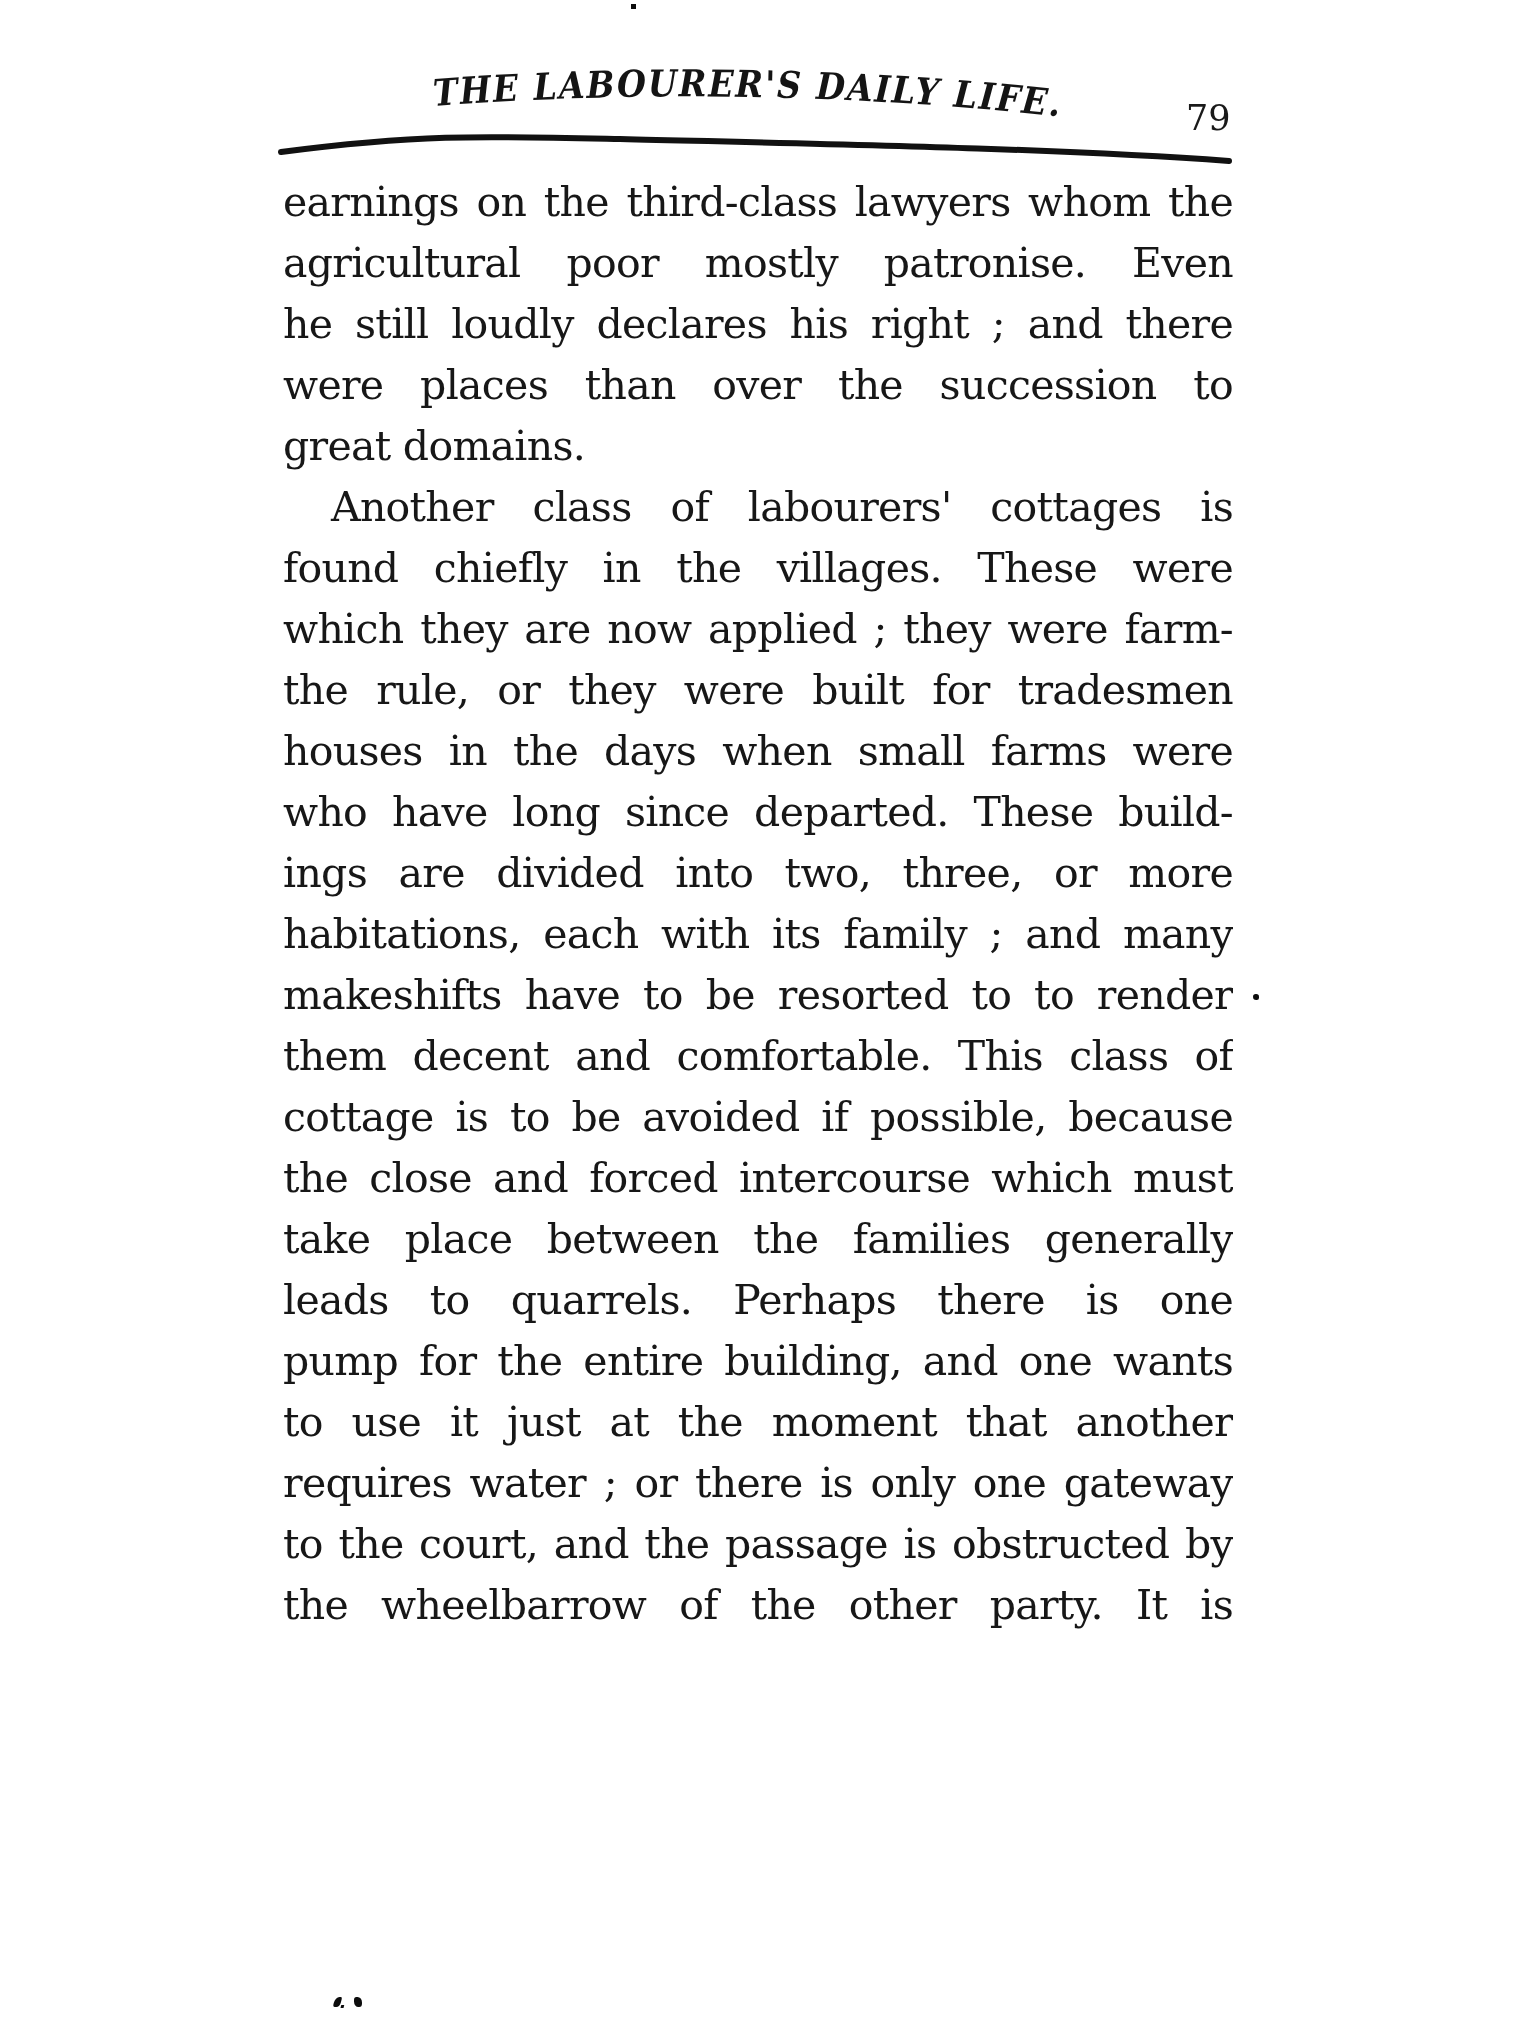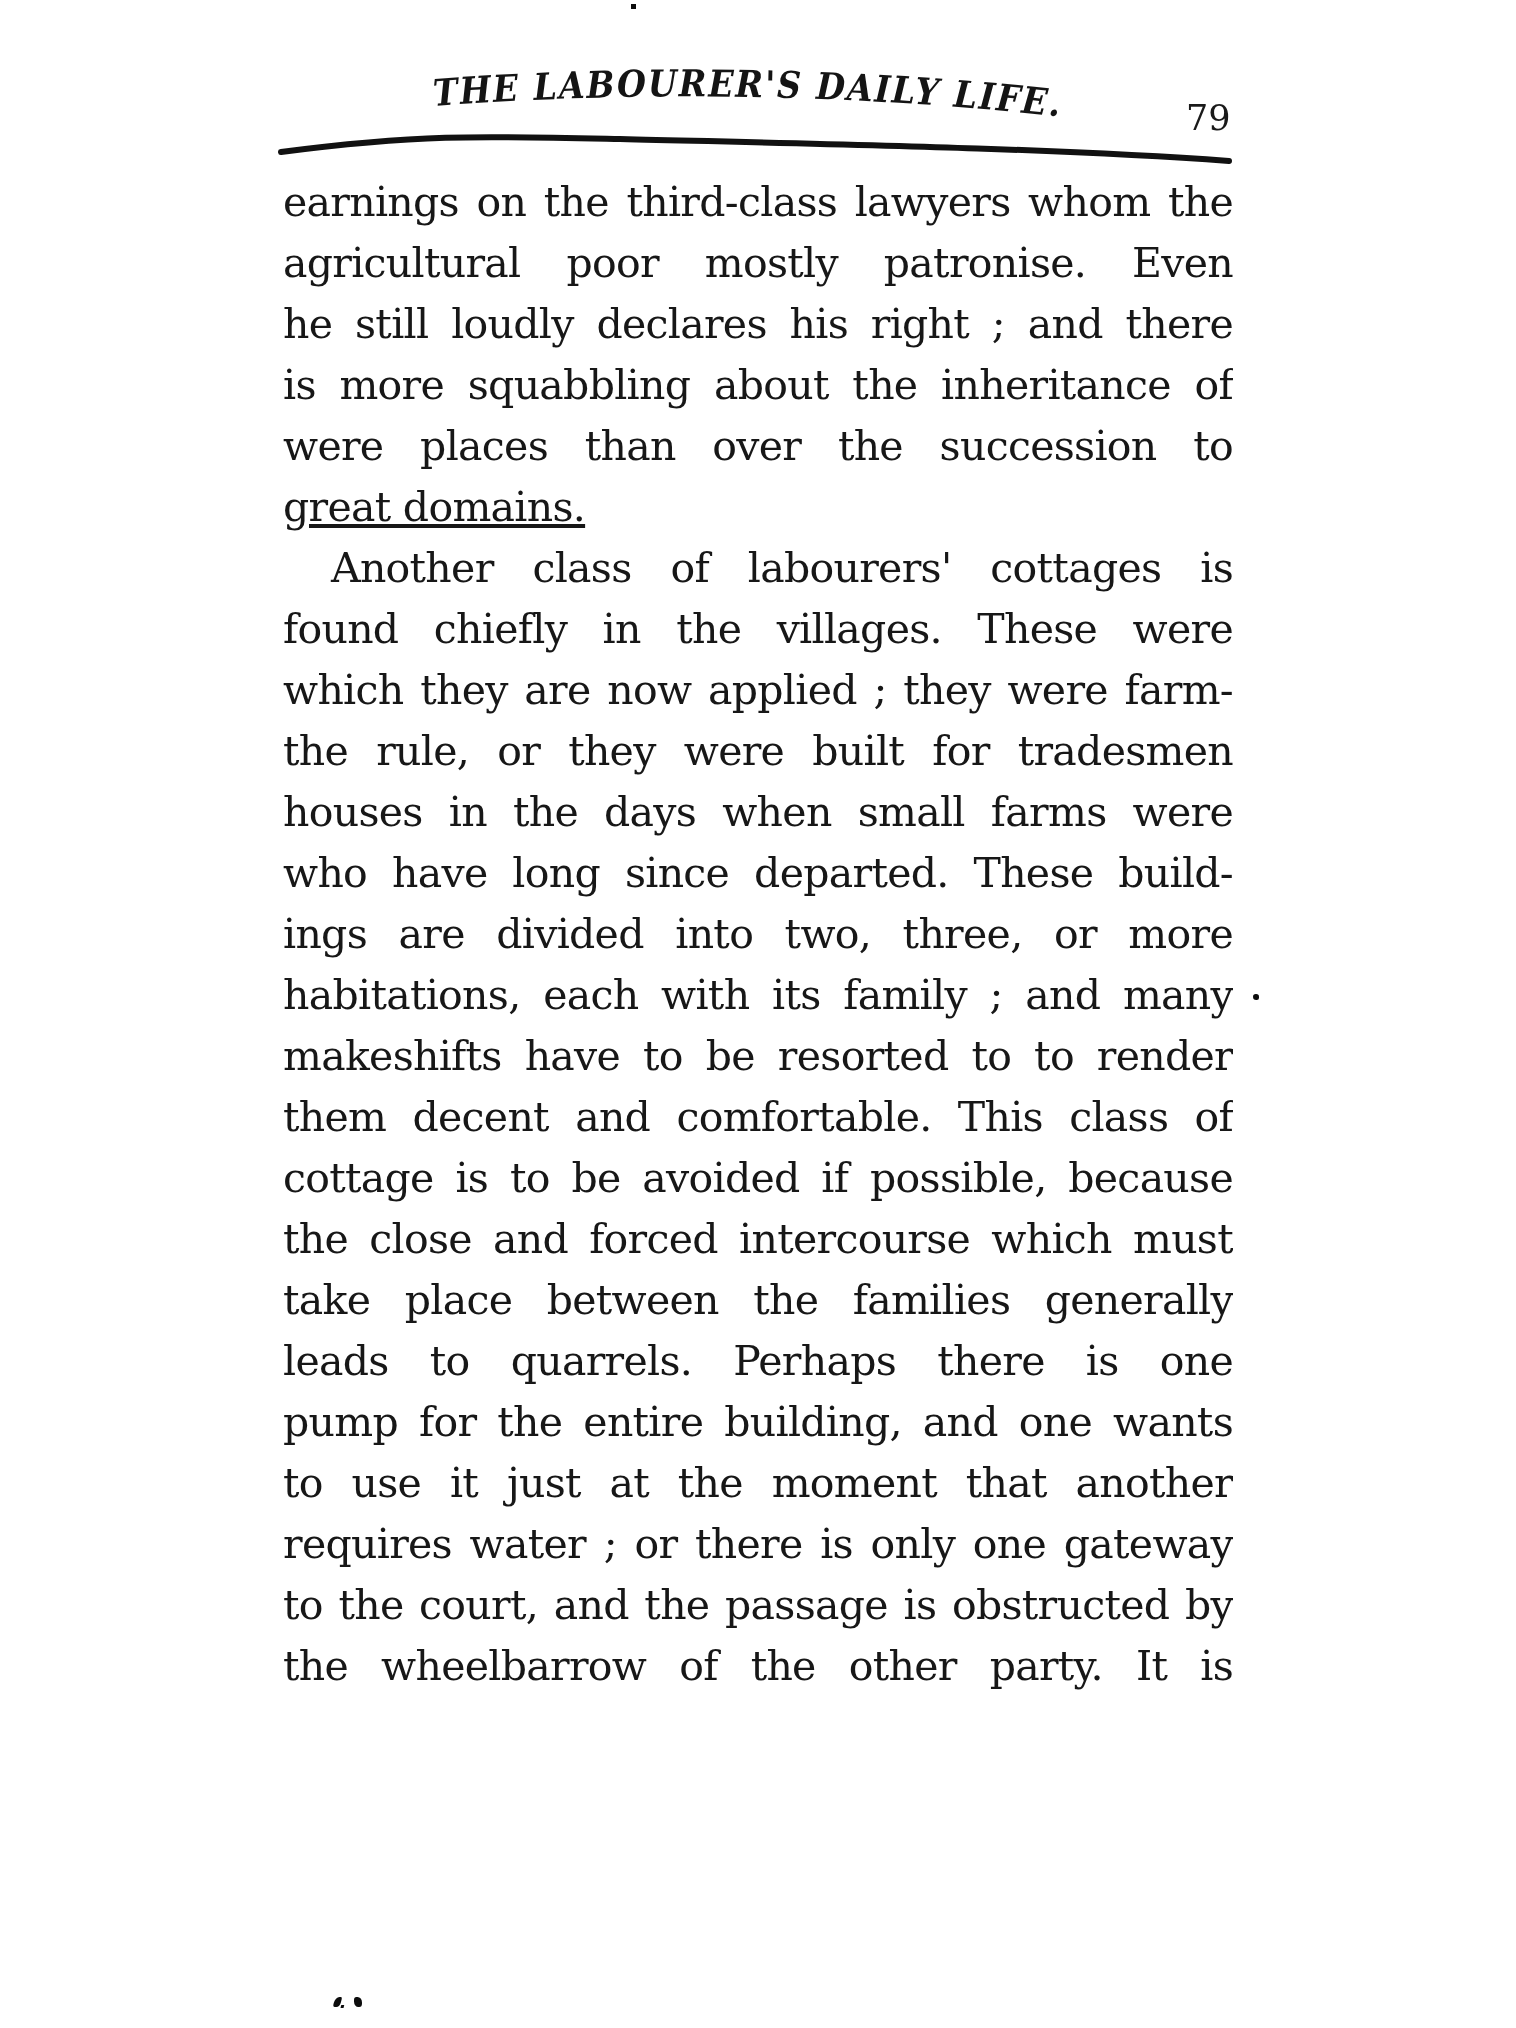--- a/index.html
+++ b/index.html
@@ -60,21 +60,20 @@
     text-align: justify;
     text-align-last: justify;
     color: #171717;
   }
   .line.indent {
     padding-left: 48px;
   }
   .line.nojust {
     text-align: right;
     text-align-last: left;
-    text-decoration: underline;
   }
   
   .speck {
     position: absolute;
     background: #0c0c0c;
   }
   .speck.dot-top       { left: 631px;  top: 4px;    width: 5px; height: 5px; }
   .speck.dot-right     { left: 1253px; top: 994px;  width: 6px; height: 6px; border-radius: 50% 50% 40% 60%; }
   .speck.mark-bottom-a { left: 334px;  top: 1997px; width: 7px; height: 10px; border-radius: 60% 20% 50% 30%; transform: skewX(-14deg); }
   .speck.mark-bottom-a::after { content:""; position:absolute; left:8px; top:8px; width:3px; height:3px; background:#0c0c0c; }
@@ -93,21 +92,20 @@
       <textPath href="#title-arc" textLength="628" lengthAdjust="spacingAndGlyphs">THE LABOURER'S DAILY LIFE.</textPath>
     </text>
     <text class="folio-text" x="1186" y="130">79</text>
     <path class="rule-path" d="M 281,152 C 420,134 480,136 620,139 C 820,144 1050,148 1229,161"></path>
   </svg>
 
   <div class="body-text">
       <div class="line">earnings on the third-class lawyers whom the</div>
       <div class="line">agricultural poor mostly patronise. Even</div>
       <div class="line">he still loudly declares his right ; and there</div>
-      <div class="line">is more squabbling about the inheritance of</div>
       <div class="line">were places than over the succession to</div>
       <div class="line nojust">great domains.</div>
       <div class="line indent">Another class of labourers' cottages is</div>
       <div class="line">found chiefly in the villages. These were</div>
       <div class="line">which they are now applied ; they were farm-</div>
       <div class="line">the rule, or they were built for tradesmen</div>
       <div class="line">houses in the days when small farms were</div>
       <div class="line">who have long since departed. These build-</div>
       <div class="line">ings are divided into two, three, or more</div>
       <div class="line">habitations, each with its family ; and many</div>

